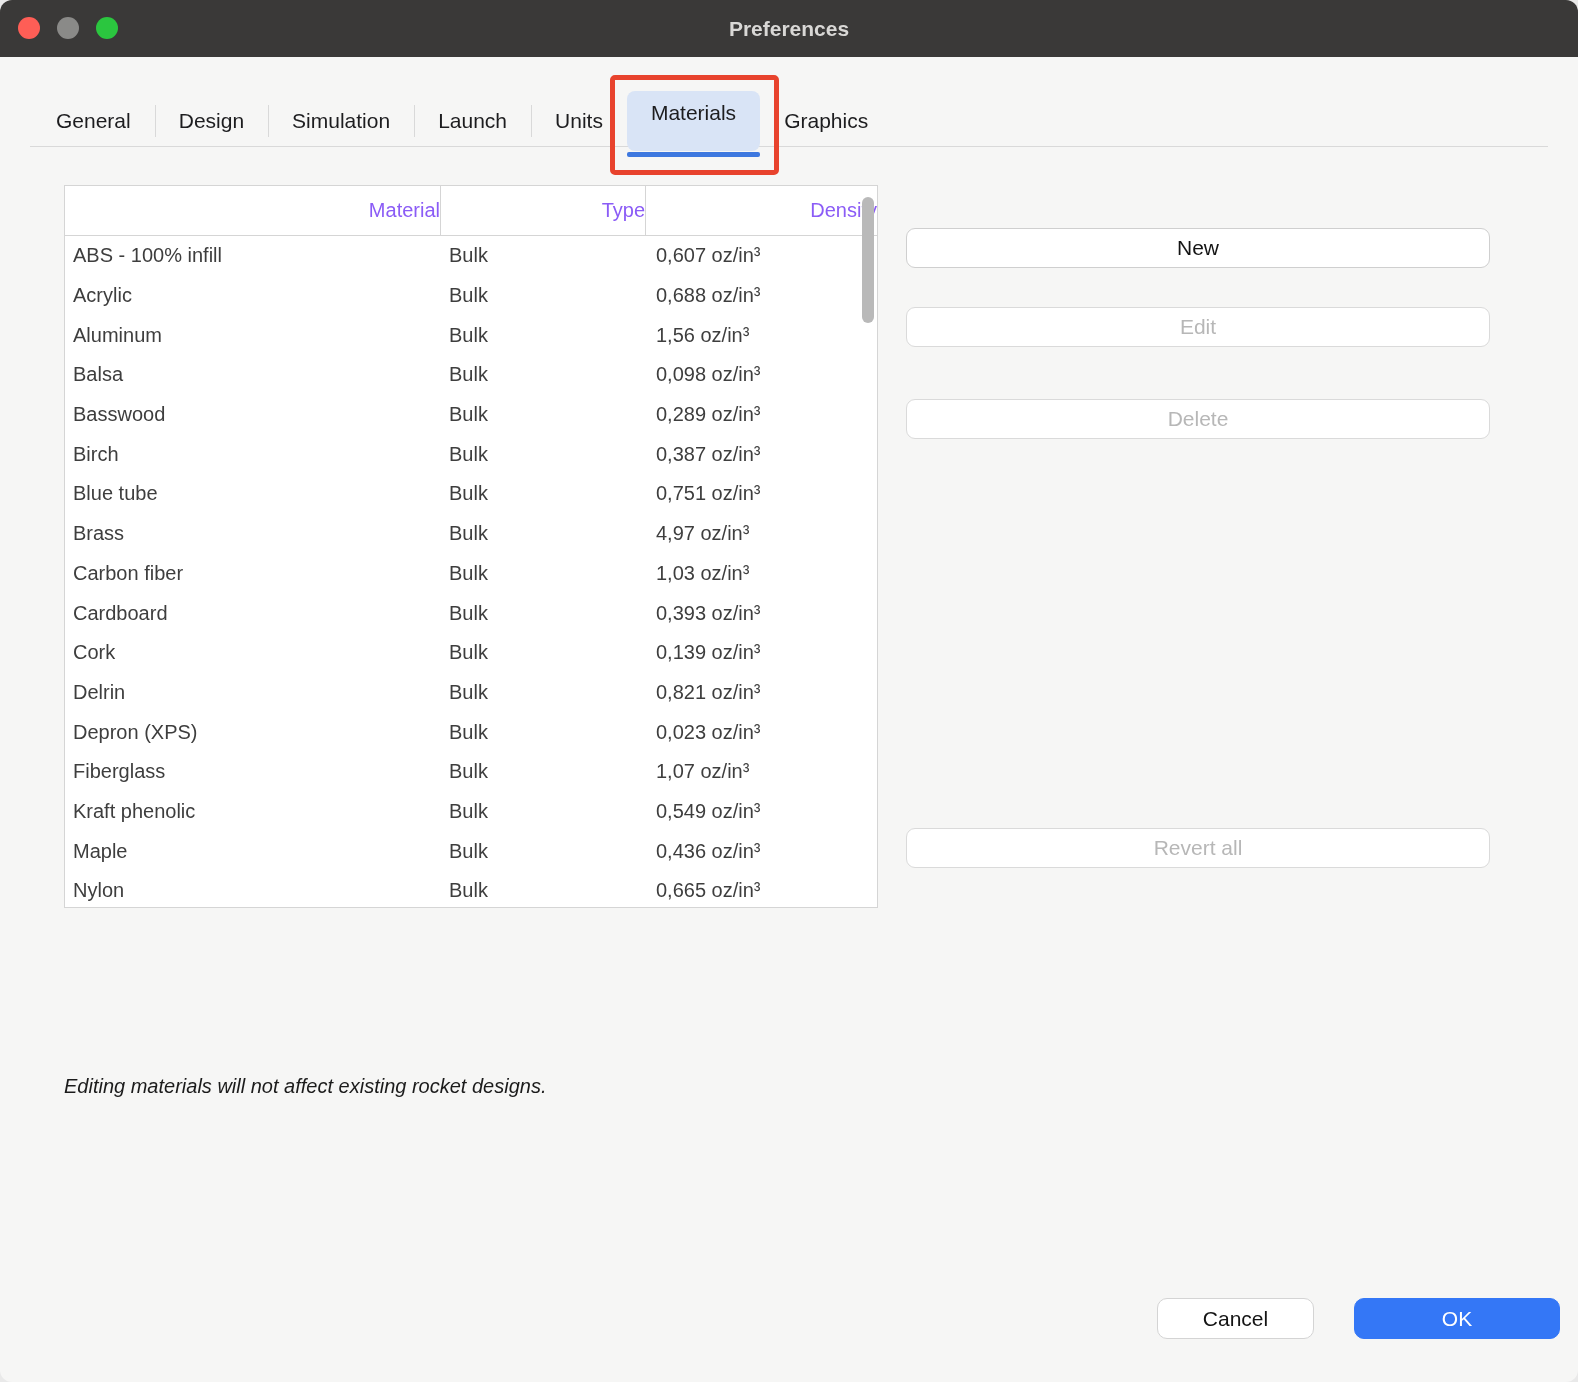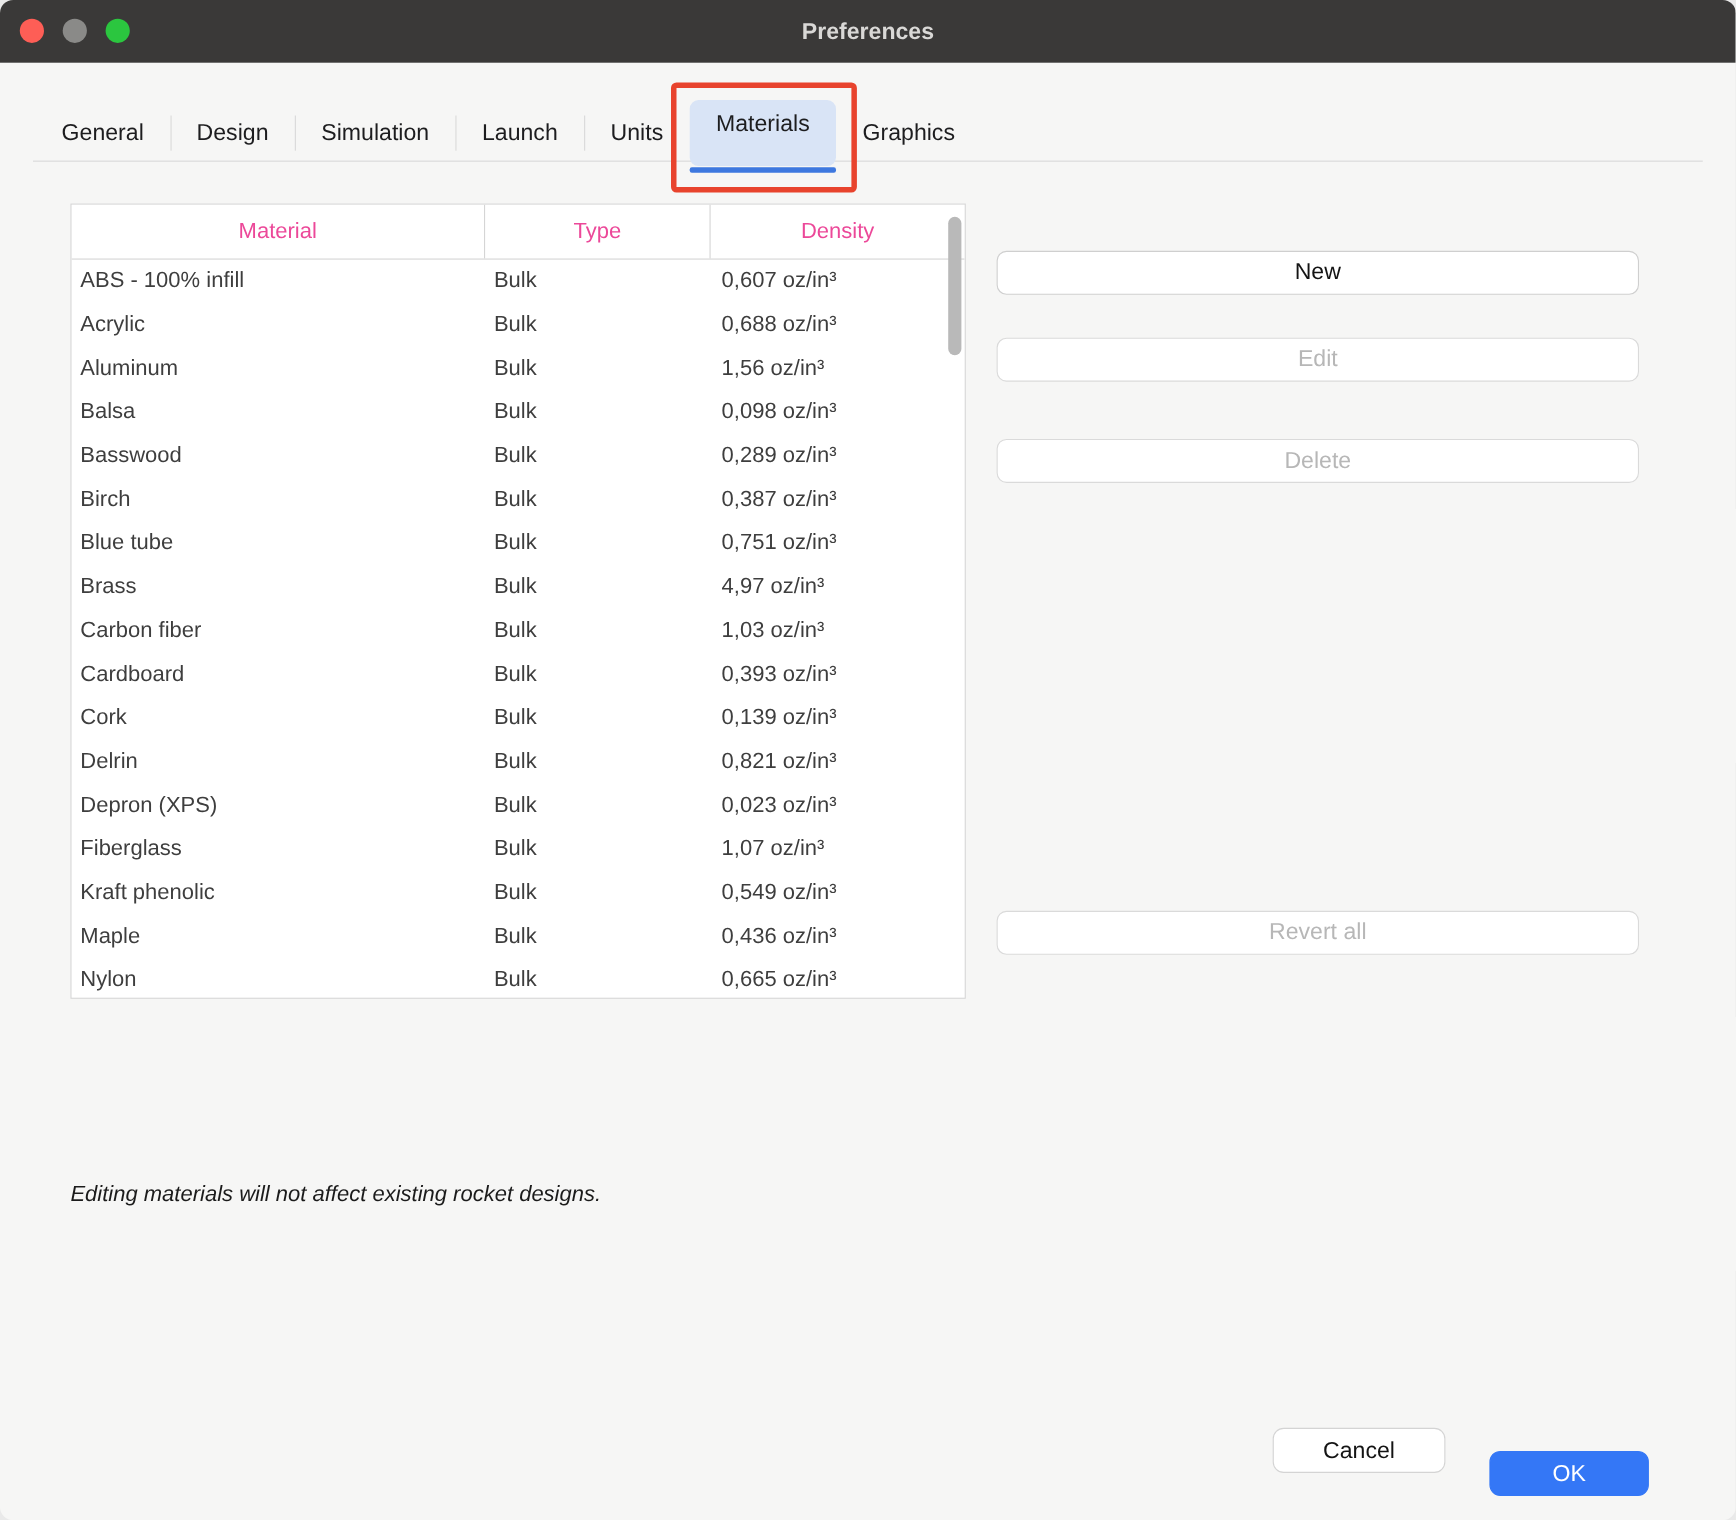--- a/index.html
+++ b/index.html
@@ -61,21 +61,21 @@
     background:#d9d9d9; z-index:1;
   }
 
   
   .mtable {
     position:absolute; left:64px; top:185px; width:814px; height:723px;
     background:#ffffff; border:1px solid #d5d5d5; overflow:hidden;
   }
   .thead { display:flex; height:50px; border-bottom:1px solid #d5d5d5; }
   .thcell {
-    font-size:20px; color:#ec4899; text-align:center;
+    font-size:20px; color:#8b5cf6; text-align:right;
     height:49px; line-height:49px; overflow:hidden; white-space:nowrap;
   }
   .col0 { width:376px; } .col1 { width:205px; } .col2 { flex:1; }
   .thcell.col0, .thcell.col1 { border-right:1px solid #d5d5d5; }
   .trow { display:flex; height:39.7px; align-items:center; }
   .tcell {
     font-size:20px; color:#3e3e3e; padding-left:8px;
     white-space:nowrap; overflow:hidden;
   }
   .tcell.col2 { padding-left:10px; }
@@ -108,22 +108,22 @@
   .footer-btn {
     position:absolute; top:1298px; height:41px;
     border-radius:10px; font-family:inherit; font-size:21px;
     -webkit-appearance:none; appearance:none; cursor:default;
   }
   .footer-btn.cancel {
     left:1157px; width:157px; background:#ffffff;
     border:1px solid #d4d4d4; color:#141414;
   }
   .footer-btn.ok {
-    left:1354px; width:145px; background:#3477f6;
-    border:1px solid #3477f6; color:#ffffff;margin-top:21px;
+    left:1354px; width:206px; background:#3477f6;
+    border:1px solid #3477f6; color:#ffffff;
   }
 </style>
 </head>
 <body>
 
 <div class="window">
 
   <div class="titlebar">
     <div class="traffic">
       <button class="tl red"></button>

